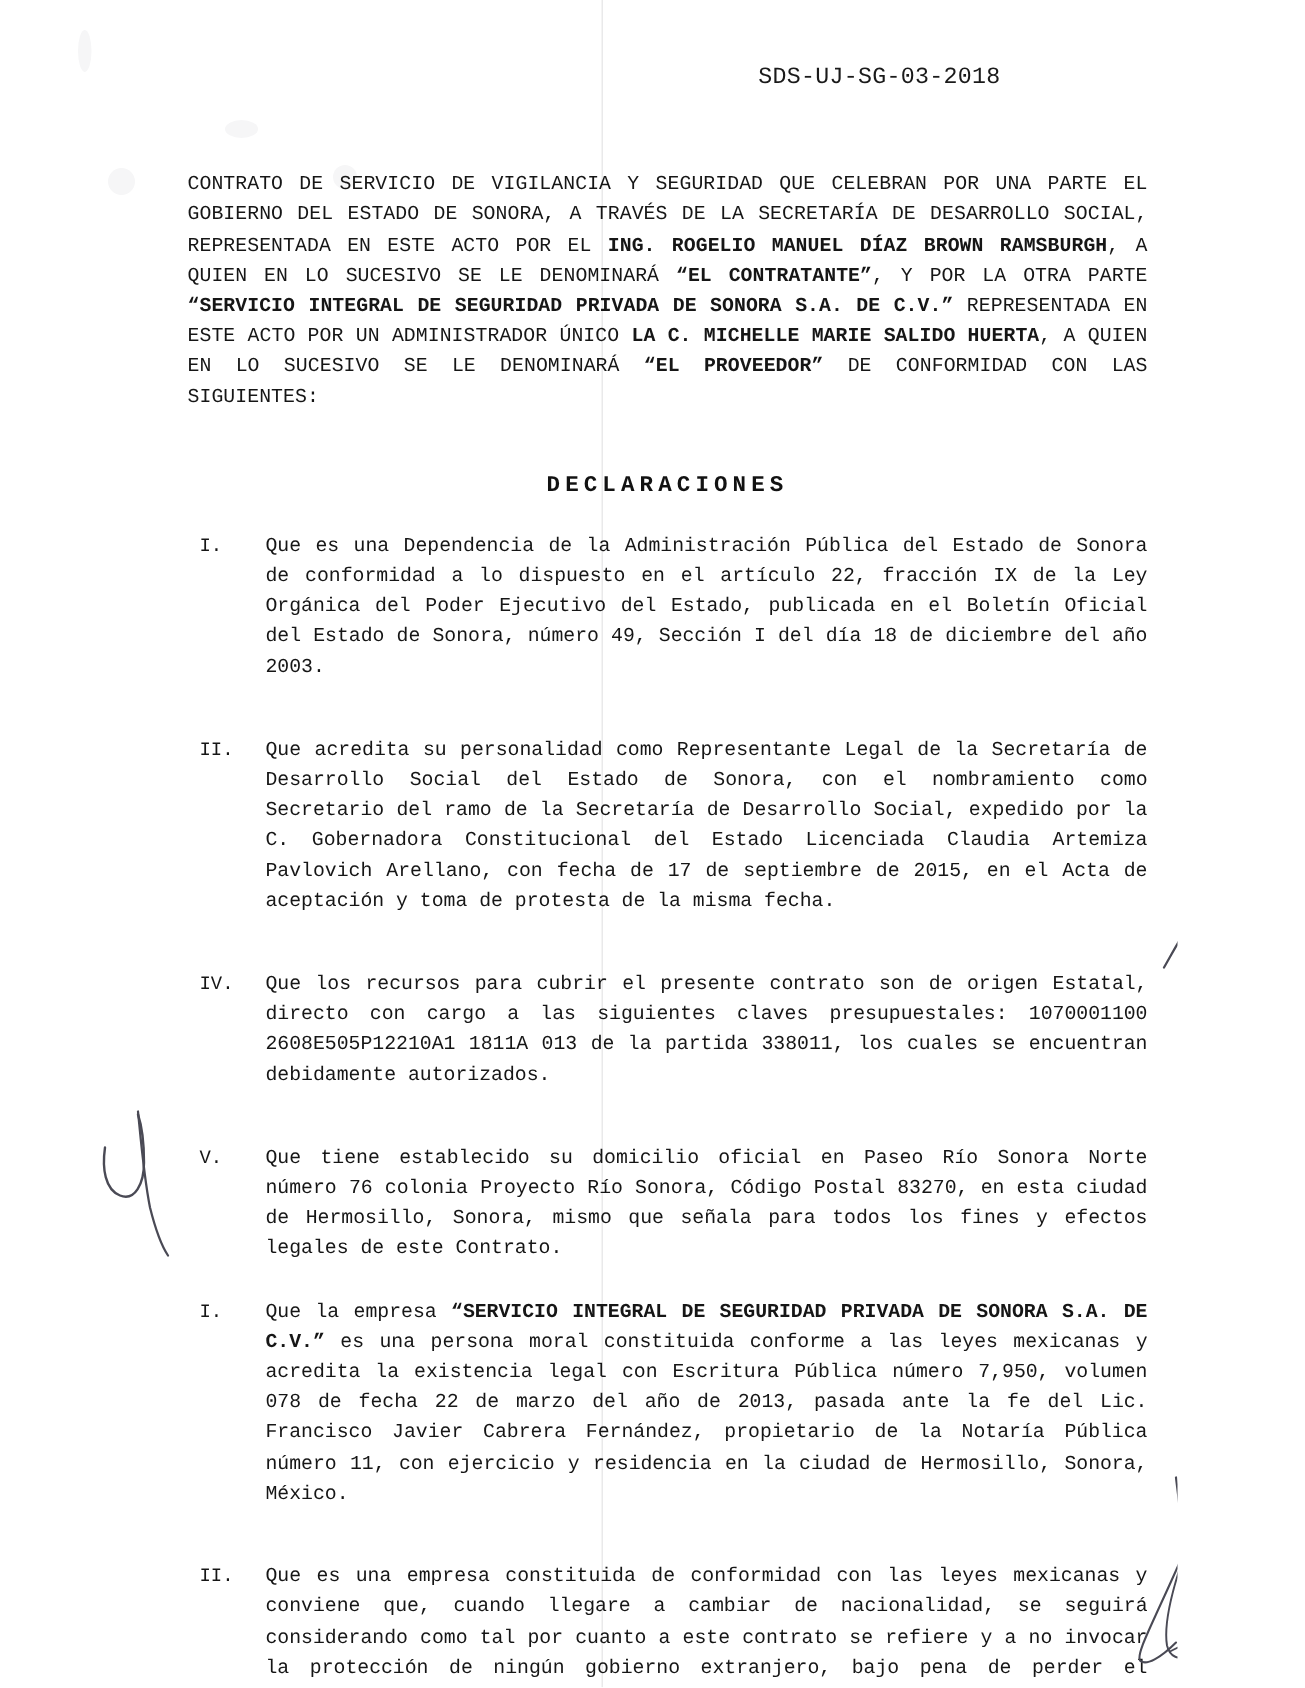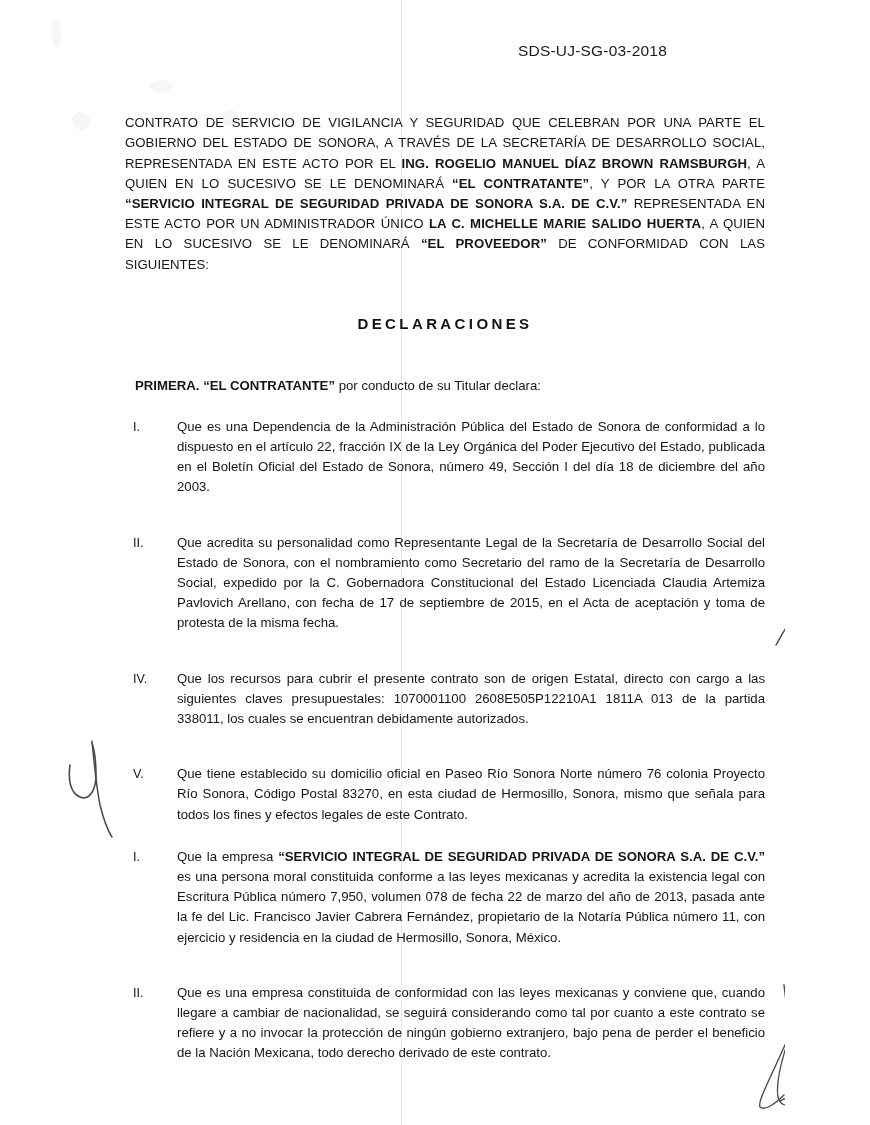--- a/index.html
+++ b/index.html
@@ -7,21 +7,21 @@
     margin: 0;
     padding: 0;
     background: #ffffff;
   }
   .page {
     position: relative;
     width: 785px;
     height: 1125px;
     background: #ffffff;
     overflow: hidden;
-    font-family: Liberation Sans, sans-serif;
+    font-family: Liberation Mono, monospace;
     color: #151515;
   }
 
   
   .fold-line {
     position: absolute;
     top: 0;
     left: 401px;
     width: 1px;
     height: 1125px;
@@ -134,21 +134,20 @@
 
   <div class="doc-number">SDS-UJ-SG-03-2018</div>
 
   <div class="body-col">
 
     <p class="preamble"><span>CONTRATO DE SERVICIO DE VIGILANCIA Y SEGURIDAD QUE CELEBRAN POR UNA PARTE EL GOBIERNO DEL ESTADO DE SONORA, A TRAVÉS DE LA SECRETARÍA DE DESARROLLO SOCIAL, REPRESENTADA EN ESTE ACTO POR EL </span><b>ING. ROGELIO MANUEL DÍAZ BROWN RAMSBURGH</b><span>, A QUIEN EN LO SUCESIVO SE LE DENOMINARÁ </span><b>“EL CONTRATANTE”</b><span>, Y POR LA OTRA PARTE </span><b>“SERVICIO INTEGRAL DE SEGURIDAD PRIVADA DE SONORA S.A. DE C.V.”</b><span> REPRESENTADA EN ESTE ACTO POR UN ADMINISTRADOR ÚNICO </span><b>LA C. MICHELLE MARIE SALIDO HUERTA</b><span>, A QUIEN EN LO SUCESIVO SE LE DENOMINARÁ </span><b>“EL PROVEEDOR”</b><span> DE CONFORMIDAD CON LAS SIGUIENTES:</span></p>
 
     <div class="section-heading">DECLARACIONES</div>
 
     <div>
-        <div class="party-lead"><b>PRIMERA. “EL CONTRATANTE”</b><span> por conducto de su Titular declara:</span></div>
         <div class="clause first-of-group">
           <div class="numeral">I.</div>
           <div class="clause-text"><span>Que es una Dependencia de la Administración Pública del Estado de Sonora de     conformidad a lo dispuesto en el artículo 22, fracción IX de la Ley Orgánica del Poder Ejecutivo del Estado, publicada en el Boletín Oficial del Estado de Sonora, número 49, Sección I del día 18 de diciembre del año 2003.</span></div>
         </div>
         <div class="clause">
           <div class="numeral">II.</div>
           <div class="clause-text"><span>Que acredita su personalidad como Representante Legal de la Secretaría de Desarrollo Social del Estado de Sonora, con el nombramiento como Secretario del ramo de la Secretaría de Desarrollo Social, expedido por la C. Gobernadora Constitucional del Estado Licenciada Claudia Artemiza Pavlovich Arellano, con fecha de 17 de septiembre de 2015, en el Acta de aceptación y toma de protesta de la misma fecha.</span></div>
         </div>
         <div class="clause">
           <div class="numeral">IV.</div>

